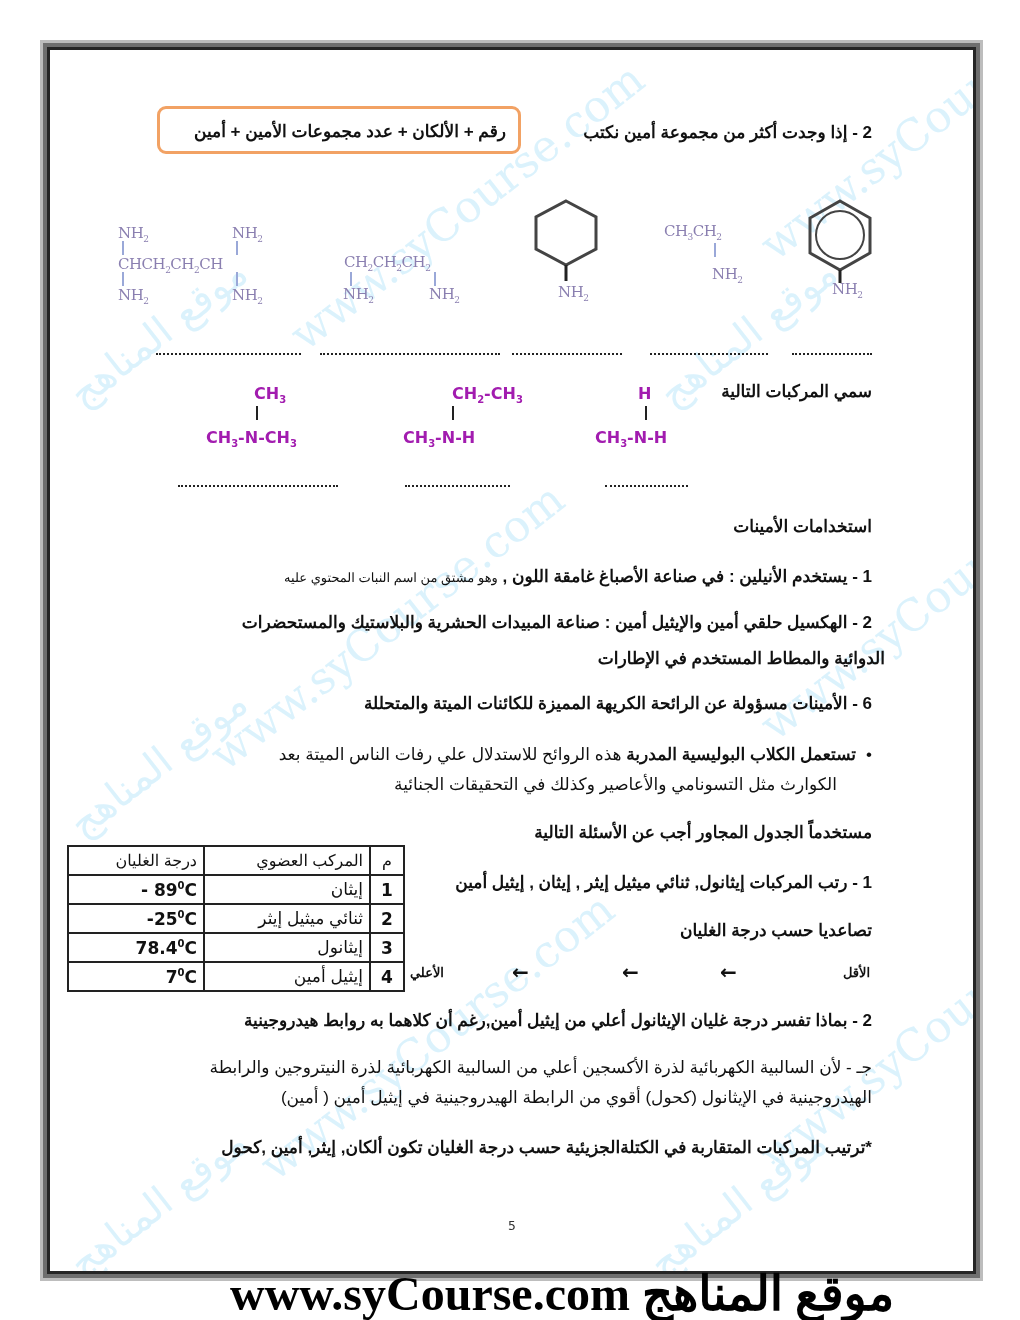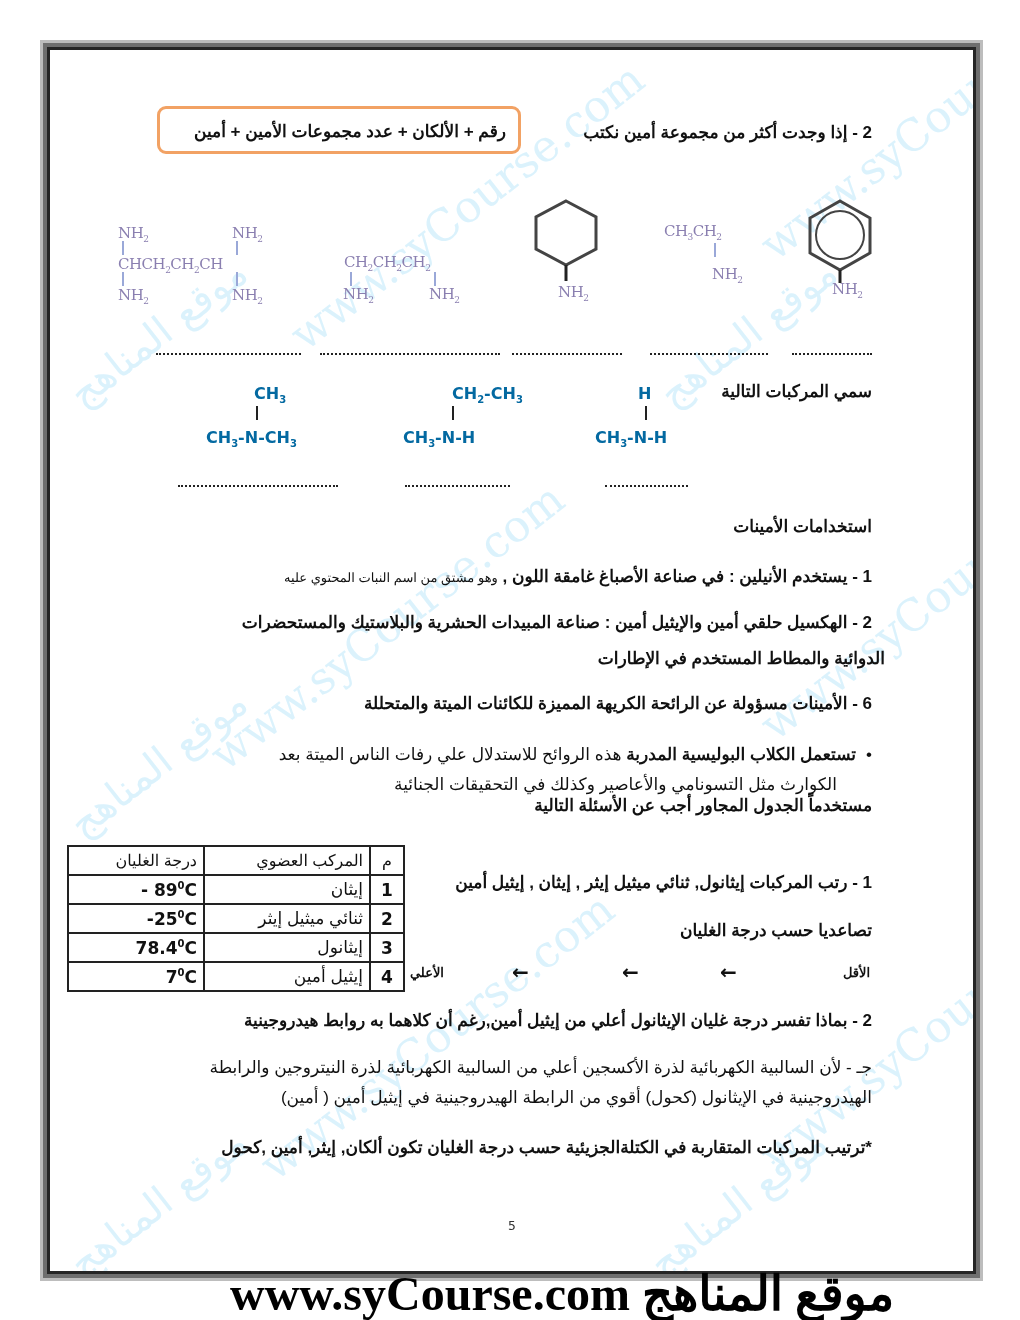--- a/index.html
+++ b/index.html
@@ -19,21 +19,21 @@
 
   .orange-box { position:absolute; left:157px; top:106px; width:364px; height:48px; border:3px solid #f2a264; border-radius:9px; box-sizing:border-box; }
   .orange-box span { position:absolute; right:12px; top:12px; direction:rtl; font-weight:bold; font-size:17px; font-family:"Liberation Sans", sans-serif; white-space:nowrap; }
 
   .chem { position:absolute; font-family:"DejaVu Serif", serif; font-size:15px; color:#8a7fb0; letter-spacing:-0.5px; white-space:nowrap; }
   .chem .bar { display:inline-block; width:2px; height:14px; background:#9aa8d8; }
   .chem sub { font-size:9px; }
 
   .dots { position:absolute; border-bottom:2px dotted #222; height:0; }
 
-  .formula { position:absolute; font-family:"DejaVu Sans", sans-serif; font-weight:bold; font-size:16px; color:#0369a1; white-space:nowrap; }
+  .formula { position:absolute; font-family:"DejaVu Sans", sans-serif; font-weight:bold; font-size:16px; color:#a21caf; white-space:nowrap; }
   .formula sub { font-size:10px; }
   .vbar { position:absolute; width:2px; height:14px; background:#222; }
 
   table.bp { position:absolute; left:67px; top:845px; border-collapse:collapse; direction:rtl; font-family:"Liberation Sans", sans-serif; }
   table.bp td { border:2px solid #222; height:27px; padding:0 6px; font-size:17px; font-weight:bold; }
   table.bp td.idx { width:20px; text-align:center; font-family:"DejaVu Sans", sans-serif; }
   table.bp td.name { width:127px; text-align:right; font-weight:normal;padding-left:31px; }
   table.bp td.bpv { width:122px; text-align:left; direction:ltr; font-family:"DejaVu Sans", sans-serif; }
   table.bp tr.head td { font-weight:normal; font-size:16px; }
   table.bp tr.head td.bpv { direction:rtl; text-align:right; font-family:Liberation Sans, sans-serif; }
@@ -134,21 +134,21 @@
 </div>
 <div class="ar" style="right:148px;top:612px;">2 - الهكسيل حلقي أمين والإيثيل أمين : صناعة المبيدات الحشرية والبلاستيك والمستحضرات</div>
 <div class="ar" style="right:135px;top:648px;">الدوائية والمطاط المستخدم في الإطارات</div>
 <div class="ar" style="right:148px;top:693px;">6 - الأمينات مسؤولة عن الرائحة الكريهة المميزة للكائنات الميتة والمتحللة</div>
 
 <div class="ar ar-normal" style="right:148px;top:744px;">
   <span style="margin-left:10px;">•</span><span style="font-weight:bold;">تستعمل الكلاب البوليسية المدربة</span><span> هذه الروائح للاستدلال علي رفات الناس الميتة بعد</span>
 </div>
 <div class="ar ar-normal" style="right:183px;top:774px;">الكوارث مثل التسونامي والأعاصير وكذلك في التحقيقات الجنائية</div>
 
-<div class="ar" style="right:148px;top:795px;">مستخدماً الجدول المجاور أجب عن الأسئلة التالية</div>
+<div class="ar" style="right:148px;top:822px;">مستخدماً الجدول المجاور أجب عن الأسئلة التالية</div>
 
 <table class="bp">
   <tbody>
       <tr class="head">
     <td class="idx">م</td>
     <td class="name">المركب العضوي</td>
     <td class="bpv">درجة الغليان</td>
   </tr>
   <tr>
     <td class="idx">1</td>

